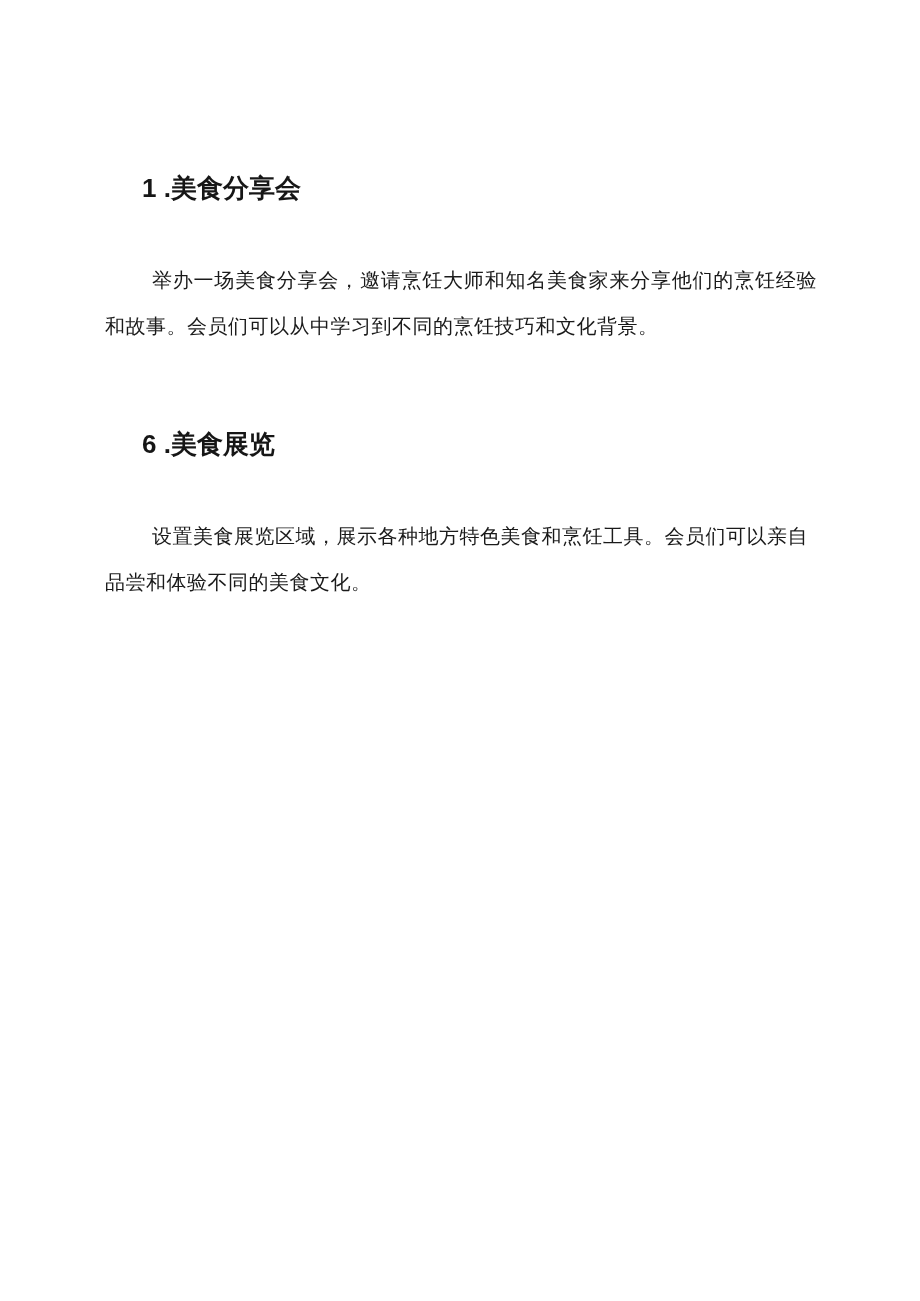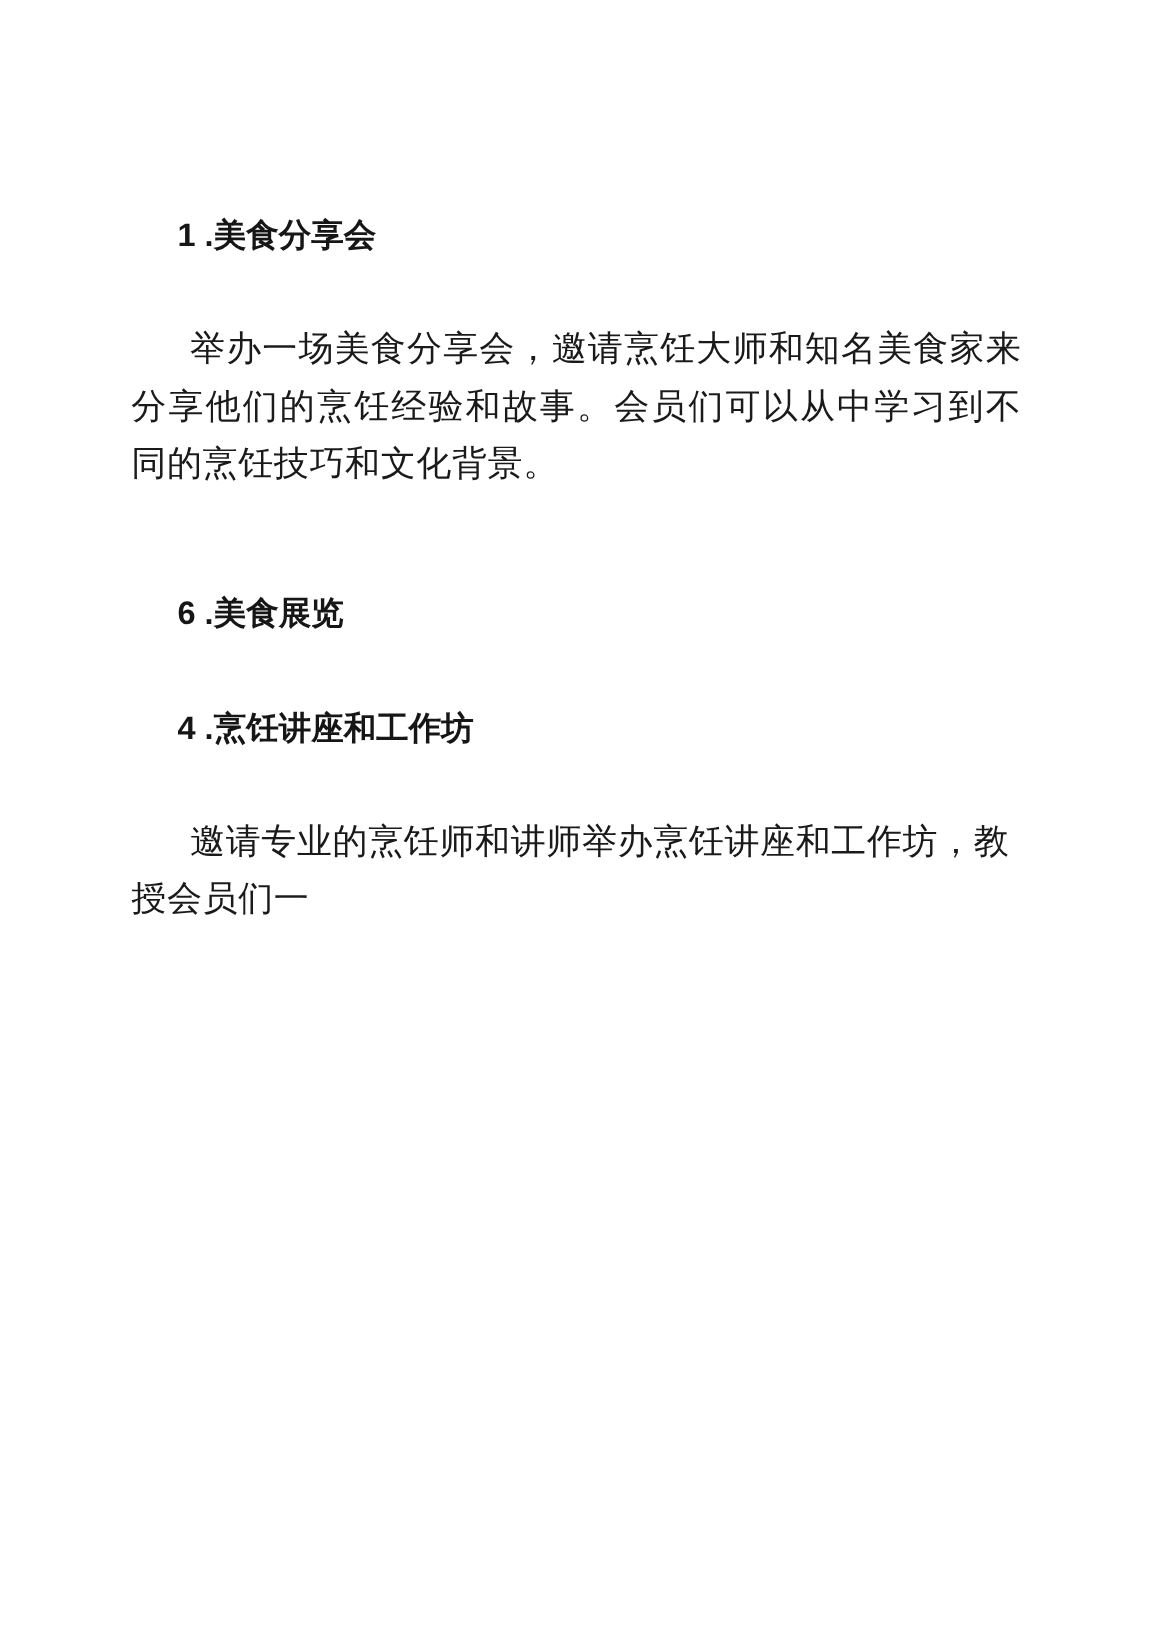--- a/index.html
+++ b/index.html
@@ -27,21 +27,21 @@
   .sec-heading {
     font-family: "Liberation Sans", "DejaVu Sans", sans-serif;
     font-weight: 700;
     font-size: 26px;
     line-height: 46px;
     color: #161616;
     margin: 0 0 46px 37px;
     white-space: pre;
   }
   .sec-body {
-    font-size: 28px;
+    font-size: 20px;
     line-height: 46px;
     text-align: justify;
     text-indent: 47px;
     margin: 0 0 72px 0;
     color: #1a1a1a;
     letter-spacing: 0.5px;
   }
   .section:last-child .sec-body {
     margin-bottom: 0;
     text-align: left;
@@ -53,20 +53,17 @@
 <div class="page">
 
   <div class="section">
     <h2 class="sec-heading">1 .美食分享会</h2>
     <p class="sec-body">举办一场美食分享会，邀请烹饪大师和知名美食家来分享他们的烹饪经验和故事。会员们可以从中学习到不同的烹饪技巧和文化背景。</p>
   </div>
 
 
   <div class="section">
     <h2 class="sec-heading">6 .美食展览</h2>
+    <p class="sec-body">设置美食展览区域，展示各种地方特色美食和烹饪工具。会员们可以亲自品尝和体验不同的美食文化。</p>
   </div>
 
-  <div class="section">
-    <h2 class="sec-heading">4 .烹饪讲座和工作坊</h2>
-    <p class="sec-body">邀请专业的烹饪师和讲师举办烹饪讲座和工作坊，教授会员们一</p>
-  </div>
 
 </div>
 
 </body></html>

